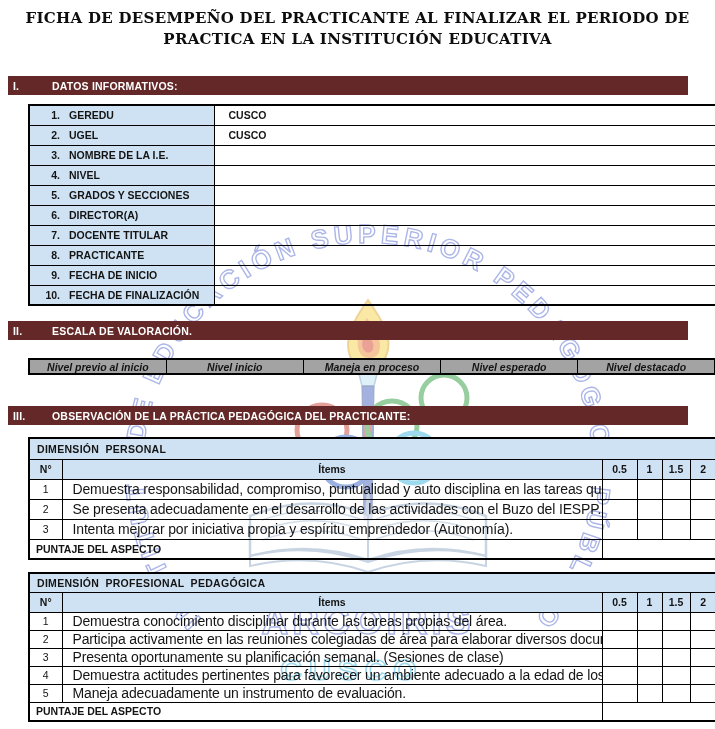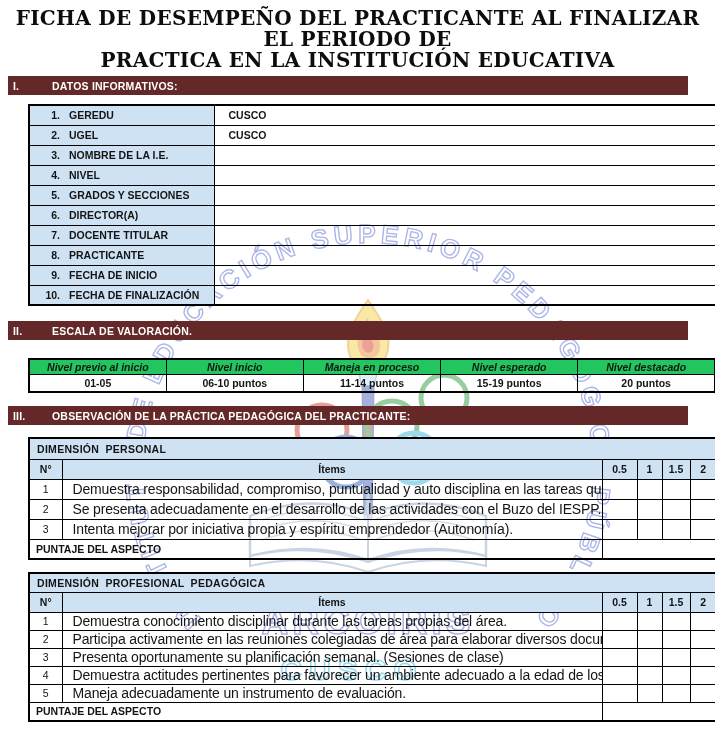--- a/index.html
+++ b/index.html
@@ -3,21 +3,21 @@
 <meta charset="utf-8">
 <style>
   * { margin:0; padding:0; box-sizing:border-box; }
   body { background:#fff; font-family:"Liberation Sans", sans-serif; }
   .page { position:relative; width:715px; height:729px; background:#fff; overflow:hidden; }
   .layer { position:absolute; left:0; top:0; width:715px; height:729px; }
   .content { z-index:2; }
   .watermark { z-index:1; pointer-events:none; }
 
   .doc-title { position:absolute; top:8px; left:0; width:715px; text-align:center;
-    font-family:"DejaVu Serif", serif; font-weight:700; font-size:20px; line-height:21px;
+    font-family:"DejaVu Serif", serif; font-weight:700; font-size:15px; line-height:21px;
     letter-spacing:.3px; color:#0d0d0d; }
 
   .section-bar { position:absolute; left:8px; width:680px; height:19px; background:#632827;
     color:#fff; font-weight:700; font-size:10.5px; display:flex; align-items:center;
     letter-spacing:.2px; }
   .section-bar .num { display:inline-block; min-width:17px; margin-left:5px; }
   .section-bar .bar-title { margin-left:22px; }
   #bar1 { top:76px; } #bar2 { top:321px; } #bar3 { top:406px; }
 
   table { border-collapse:collapse; table-layout:fixed; position:absolute; left:28px;padding-left:7px; }
@@ -27,21 +27,21 @@
   
   #datos { top:104px; width:688px; }
   #datos td { height:20px; }
   #datos .lbl { background:#cfe2f3; font-weight:700; white-space:nowrap; }
   #datos .lbl .num { display:inline-block; width:30px; text-align:right; margin-right:9px; }
   #datos .val { padding-left:14px; font-weight:700; background:transparent; white-space:nowrap; }
 
   
   #escala { top:358px; width:688px; }
   #escala td { text-align:center; font-weight:700; }
-  #escala .hd { background:#22c55e; font-style:italic; height:15px; }
+  #escala .hd { background:#a3a3a3; font-style:italic; height:15px; }
   #escala .vl { height:18px; background:transparent; }
 
   
   .dim td { height:20px; }
   .dim .ttl { background:#cfe2f3; font-weight:700; padding-left:7px; letter-spacing:.3px;
     word-spacing:3px; white-space:nowrap; }
   .dim .ch { background:#cfe2f3; font-weight:700; text-align:center; }
   .dim .n { text-align:center; background:transparent; }
   .dim .it { padding-left:10px; background:transparent; white-space:nowrap; font-size:14px;
     letter-spacing:-.15px; }
@@ -164,27 +164,20 @@
 
     <table id="escala" class="outer">
       <tbody>
         <tr>
           <td class="hd">Nivel previo al inicio</td>
           <td class="hd">Nivel inicio</td>
           <td class="hd">Maneja en proceso</td>
           <td class="hd">Nivel esperado</td>
           <td class="hd">Nivel destacado</td>
         </tr>
-        <tr>
-          <td class="vl">01-05</td>
-          <td class="vl">06-10 puntos</td>
-          <td class="vl">11-14 puntos</td>
-          <td class="vl">15-19 puntos</td>
-          <td class="vl">20 puntos</td>
-        </tr>
       </tbody>
     </table>
 
     <div class="section-bar" id="bar3">
       <span class="num">III.</span>
       <span class="bar-title">OBSERVACIÓN DE LA PRÁCTICA PEDAGÓGICA DEL PRACTICANTE:</span>
     </div>
 
     <table id="dim1" class="outer dim">
       <colgroup>

